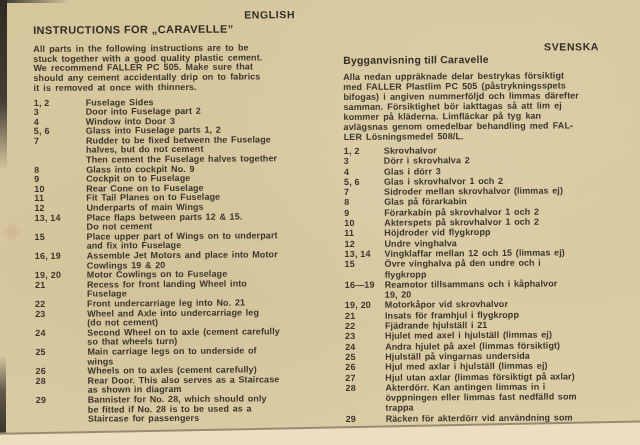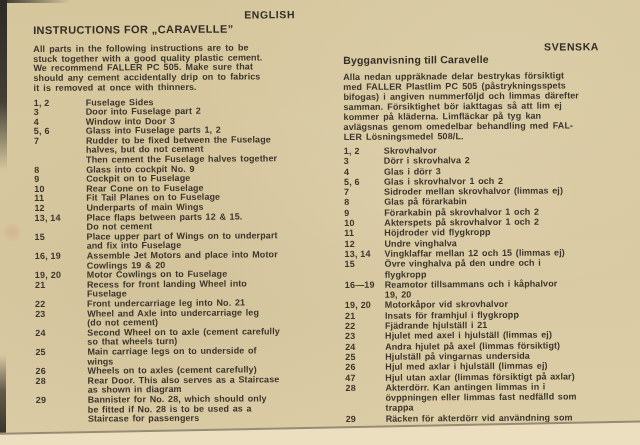--- a/index.html
+++ b/index.html
@@ -262,21 +262,21 @@
         </div>
         <div class="row">
           <span class="num">25</span>
           <span class="txt">Hjulställ på vingarnas undersida</span>
         </div>
         <div class="row">
           <span class="num">26</span>
           <span class="txt">Hjul med axlar i hjulställ (limmas ej)</span>
         </div>
         <div class="row">
-          <span class="num">47</span>
+          <span class="num">27</span>
           <span class="txt">Hjul utan axlar (limmas försiktigt på axlar)</span>
         </div>
         <div class="row">
           <span class="num">28</span>
           <span class="txt">Akterdörr. Kan antingen limmas in i
 övppningen eller limmas fast nedfälld som
 trappa</span>
         </div>
         <div class="row">
           <span class="num">29</span>

